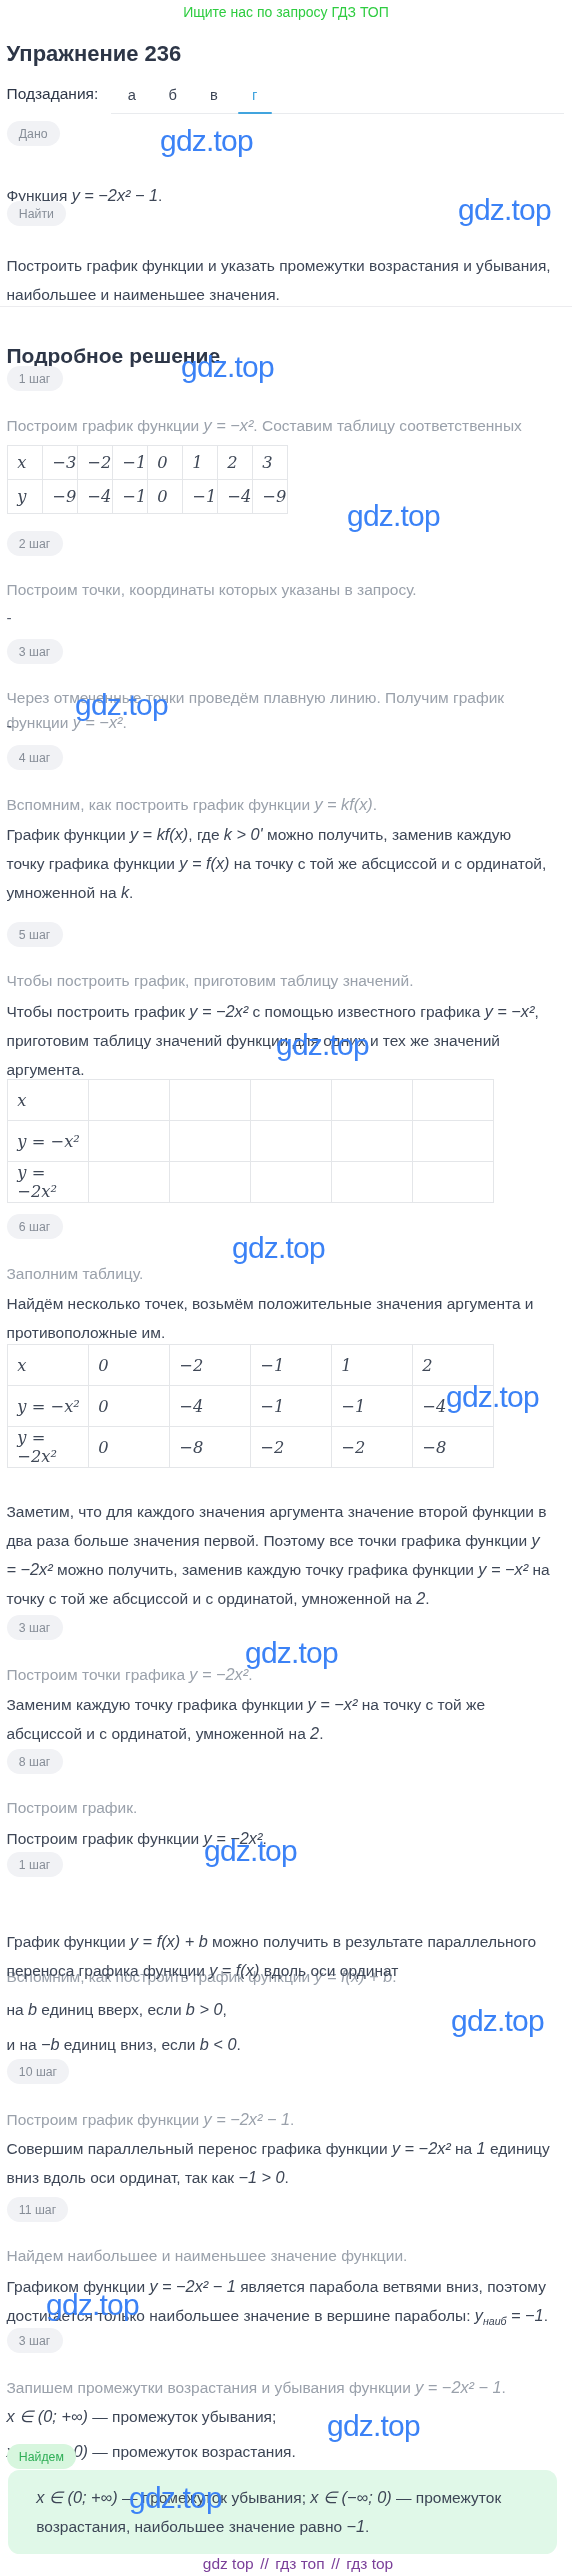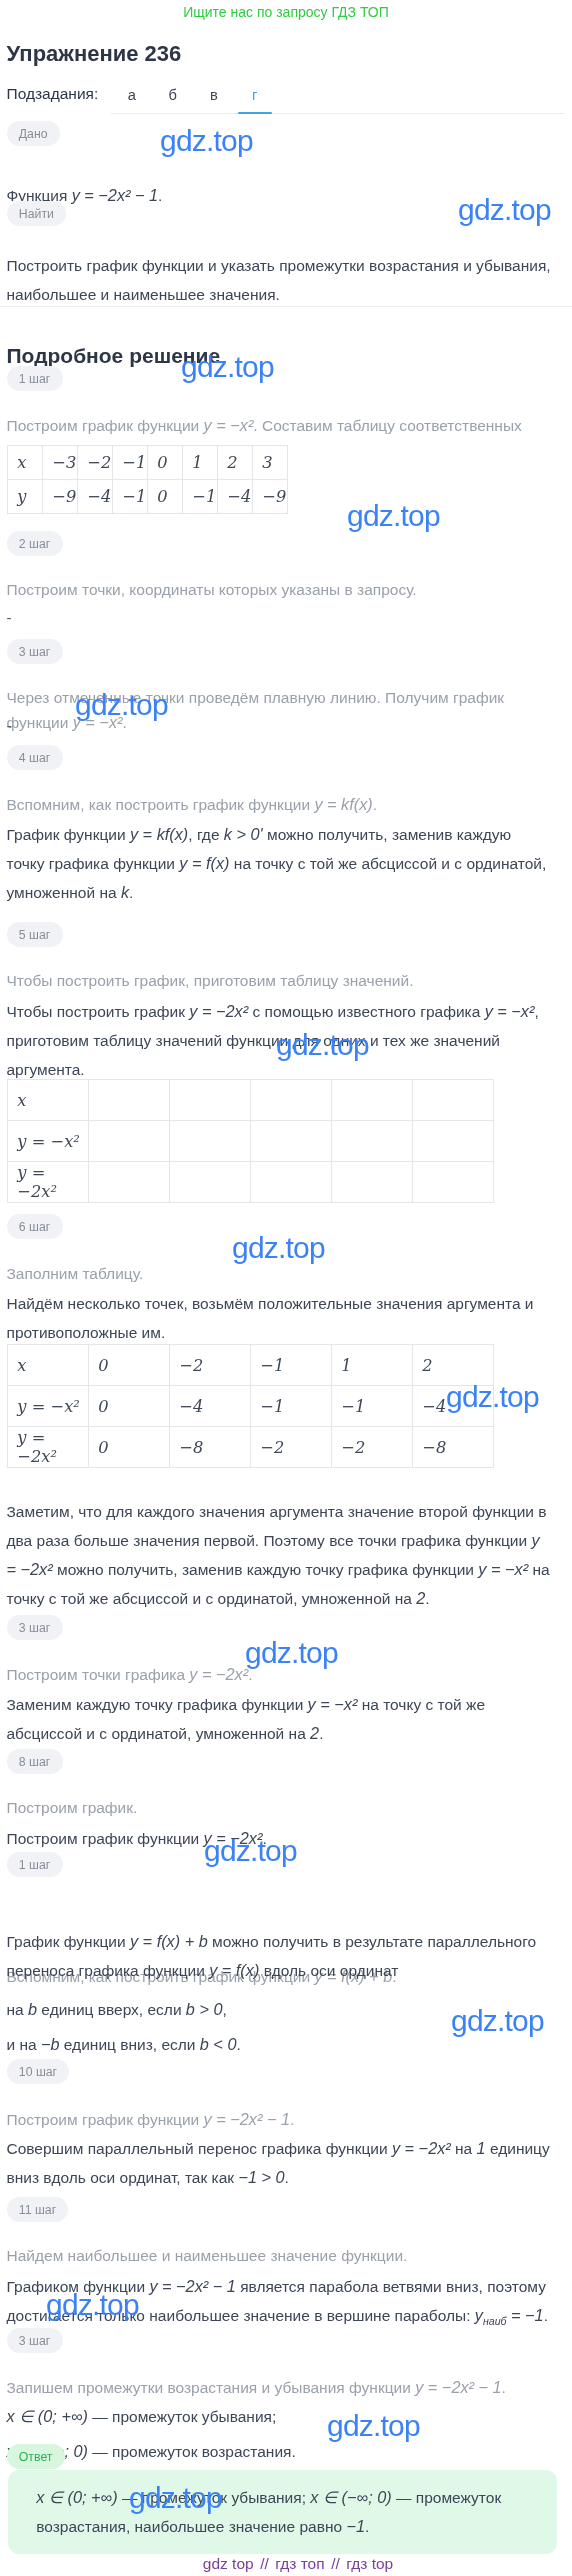--- a/index.html
+++ b/index.html
@@ -231,21 +231,21 @@
   <p class="abs para dark" style="top:2256px;right:19.6px">Графиком функции <span class="math">y = −2x² − 1</span> является парабола ветвями вниз, поэтому достигается только наибольшее значение в вершине параболы: <span class="math">y<sub>наиб</sub></span><span class="math"> = −1</span>.</p>
 
   <div class="abs" style="top:2328px">
     <span class="badge">3 шаг</span>
   </div>
   <p class="abs line gray" style="top:2359px">Запишем промежутки возрастания и убывания функции <span class="math">y = −2x² − 1</span>.</p>
   <p class="abs para dark" style="top:2386px;right:19.6px"><span class="math">x ∈ (0;  +∞)</span> — промежуток убывания;</p>
   <p class="abs para dark" style="top:2421px;right:19.6px"><span class="math">x ∈ (−∞;  0)</span> — промежуток возрастания.</p>
 
   <div class="abs" style="top:2444px">
-    <span class="badge green">Ответ</span>
+    <span class="badge green">Найдем</span>
   </div>
   <div class="answer-box" style="top:2470px">
     <p class="para dark" style="margin:0"><span class="math">x ∈ (0;  +∞)</span> — промежуток убывания; <span class="math">x ∈ (−∞;  0)</span> — промежуток возрастания, наибольшее значение равно <span class="math">−1</span>.</p>
   </div>
 
   <div class="abs footer" style="top:2555px">
     <span class="flink">gdz top</span><span class="sep">//</span><span class="flink">гдз топ</span><span class="sep">//</span><span class="flink">гдз top</span>
   </div>
 
   <span class="wm" style="top:124px;left:160px">gdz.top</span>

